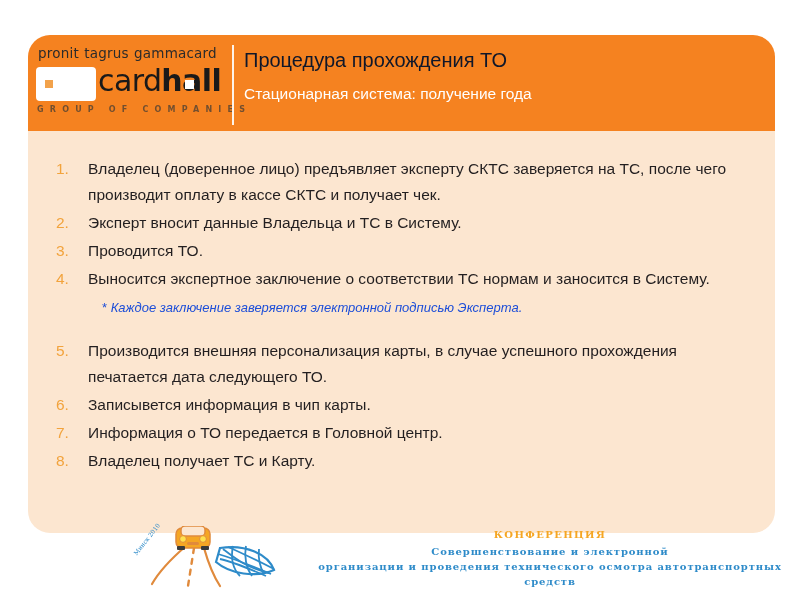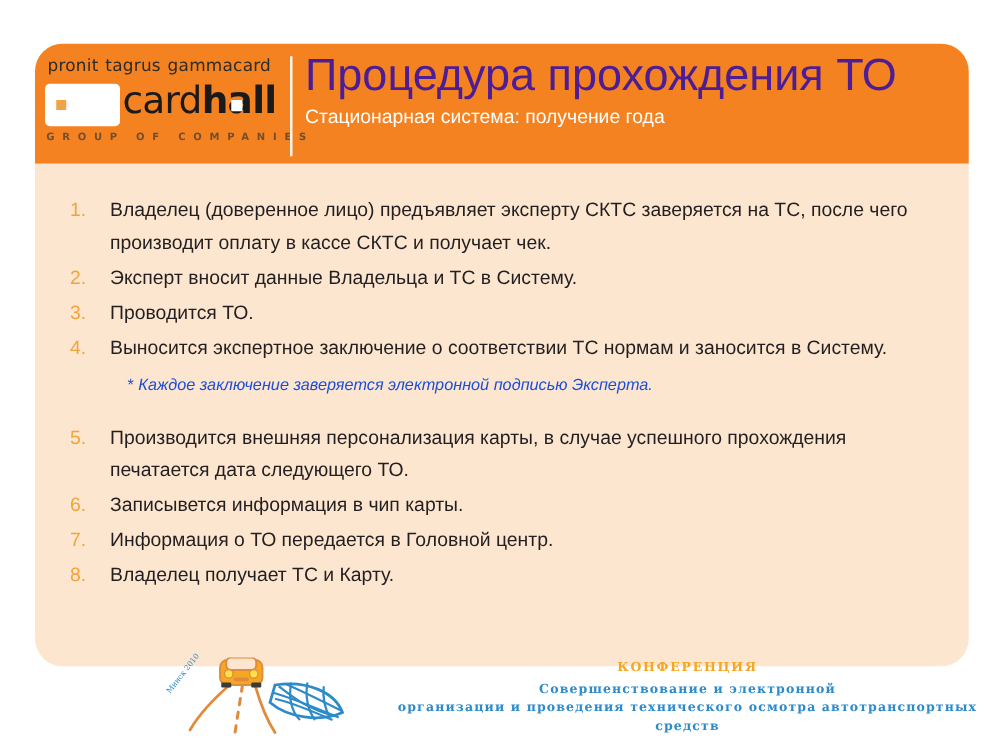--- a/index.html
+++ b/index.html
@@ -126,22 +126,22 @@
     opacity: 0.9;
   }
 
   .title-wrap {
     position: absolute;
     left: 216px;
     top: 6px;
     right: 8px;
   }
   .slide-title {
-    font-size: 36px;
-    color: #4c1d95;
+    font-size: 20px;
+    color: #0f172a;
     line-height: 38px;
     white-space: nowrap;
   }
   .slide-subtitle {
     font-size: 15.5px;
     color: #ffffff;
     line-height: 24px;
     margin-top: 3px;
     white-space: nowrap;
   }

